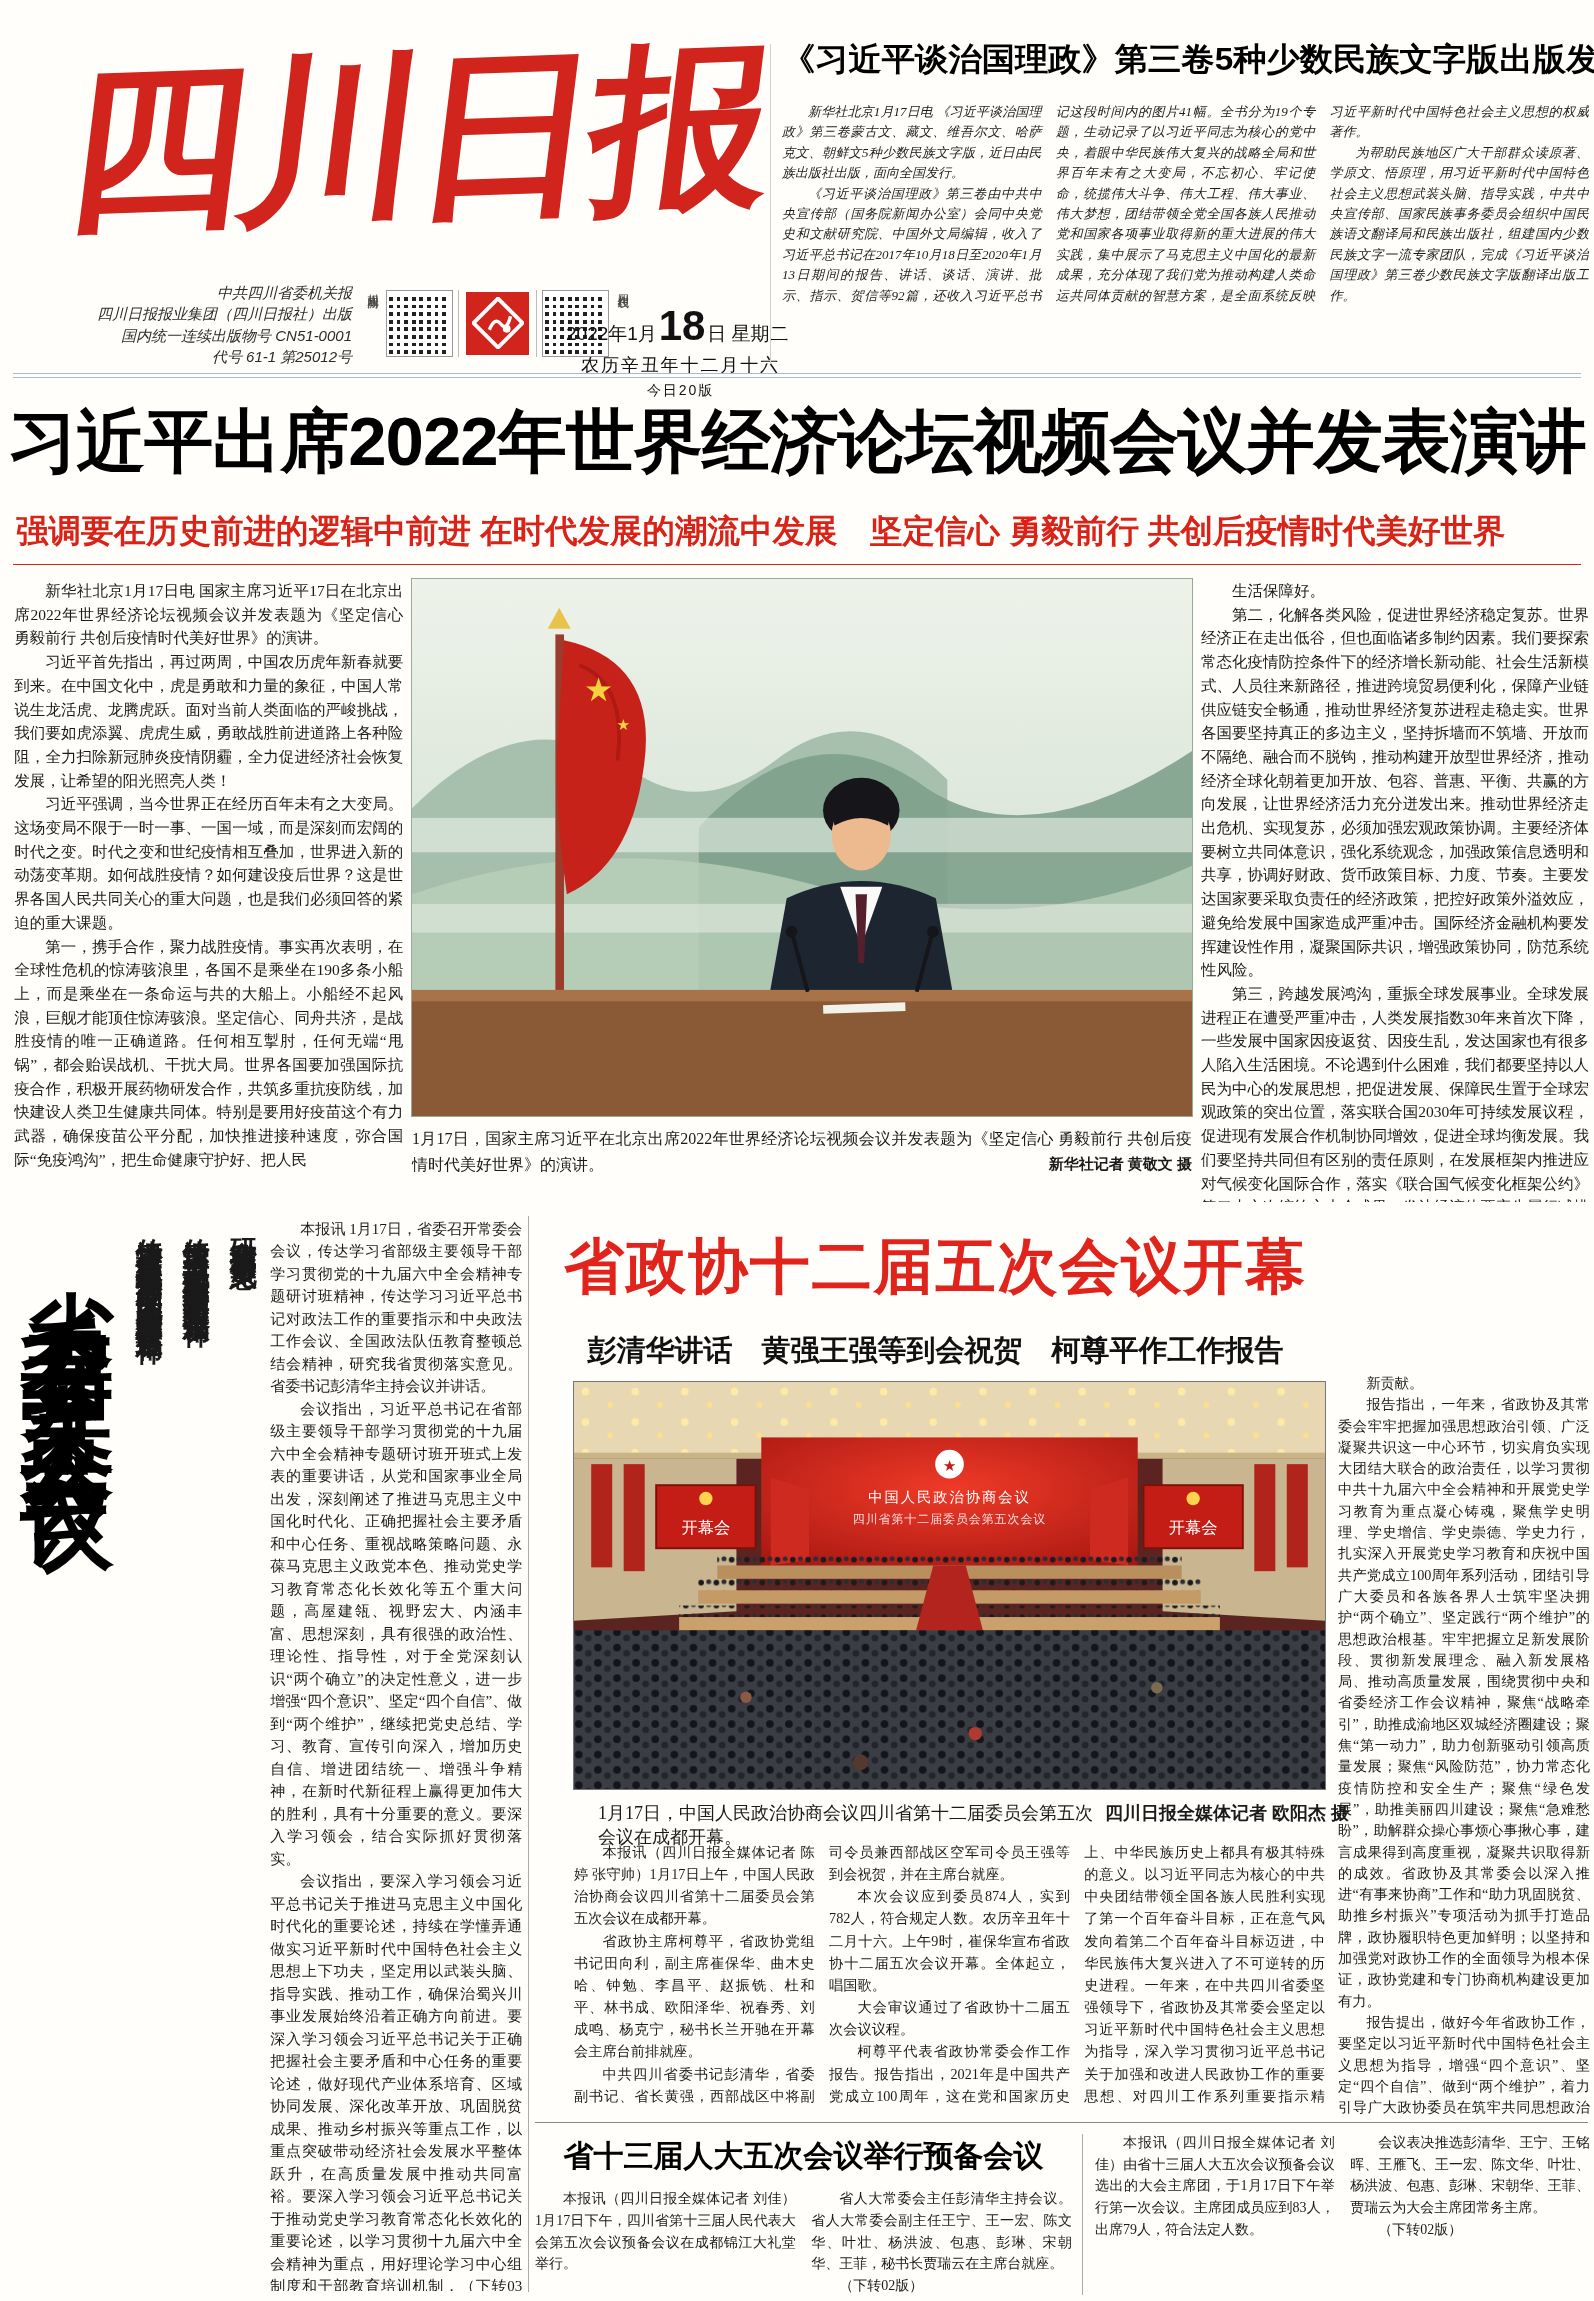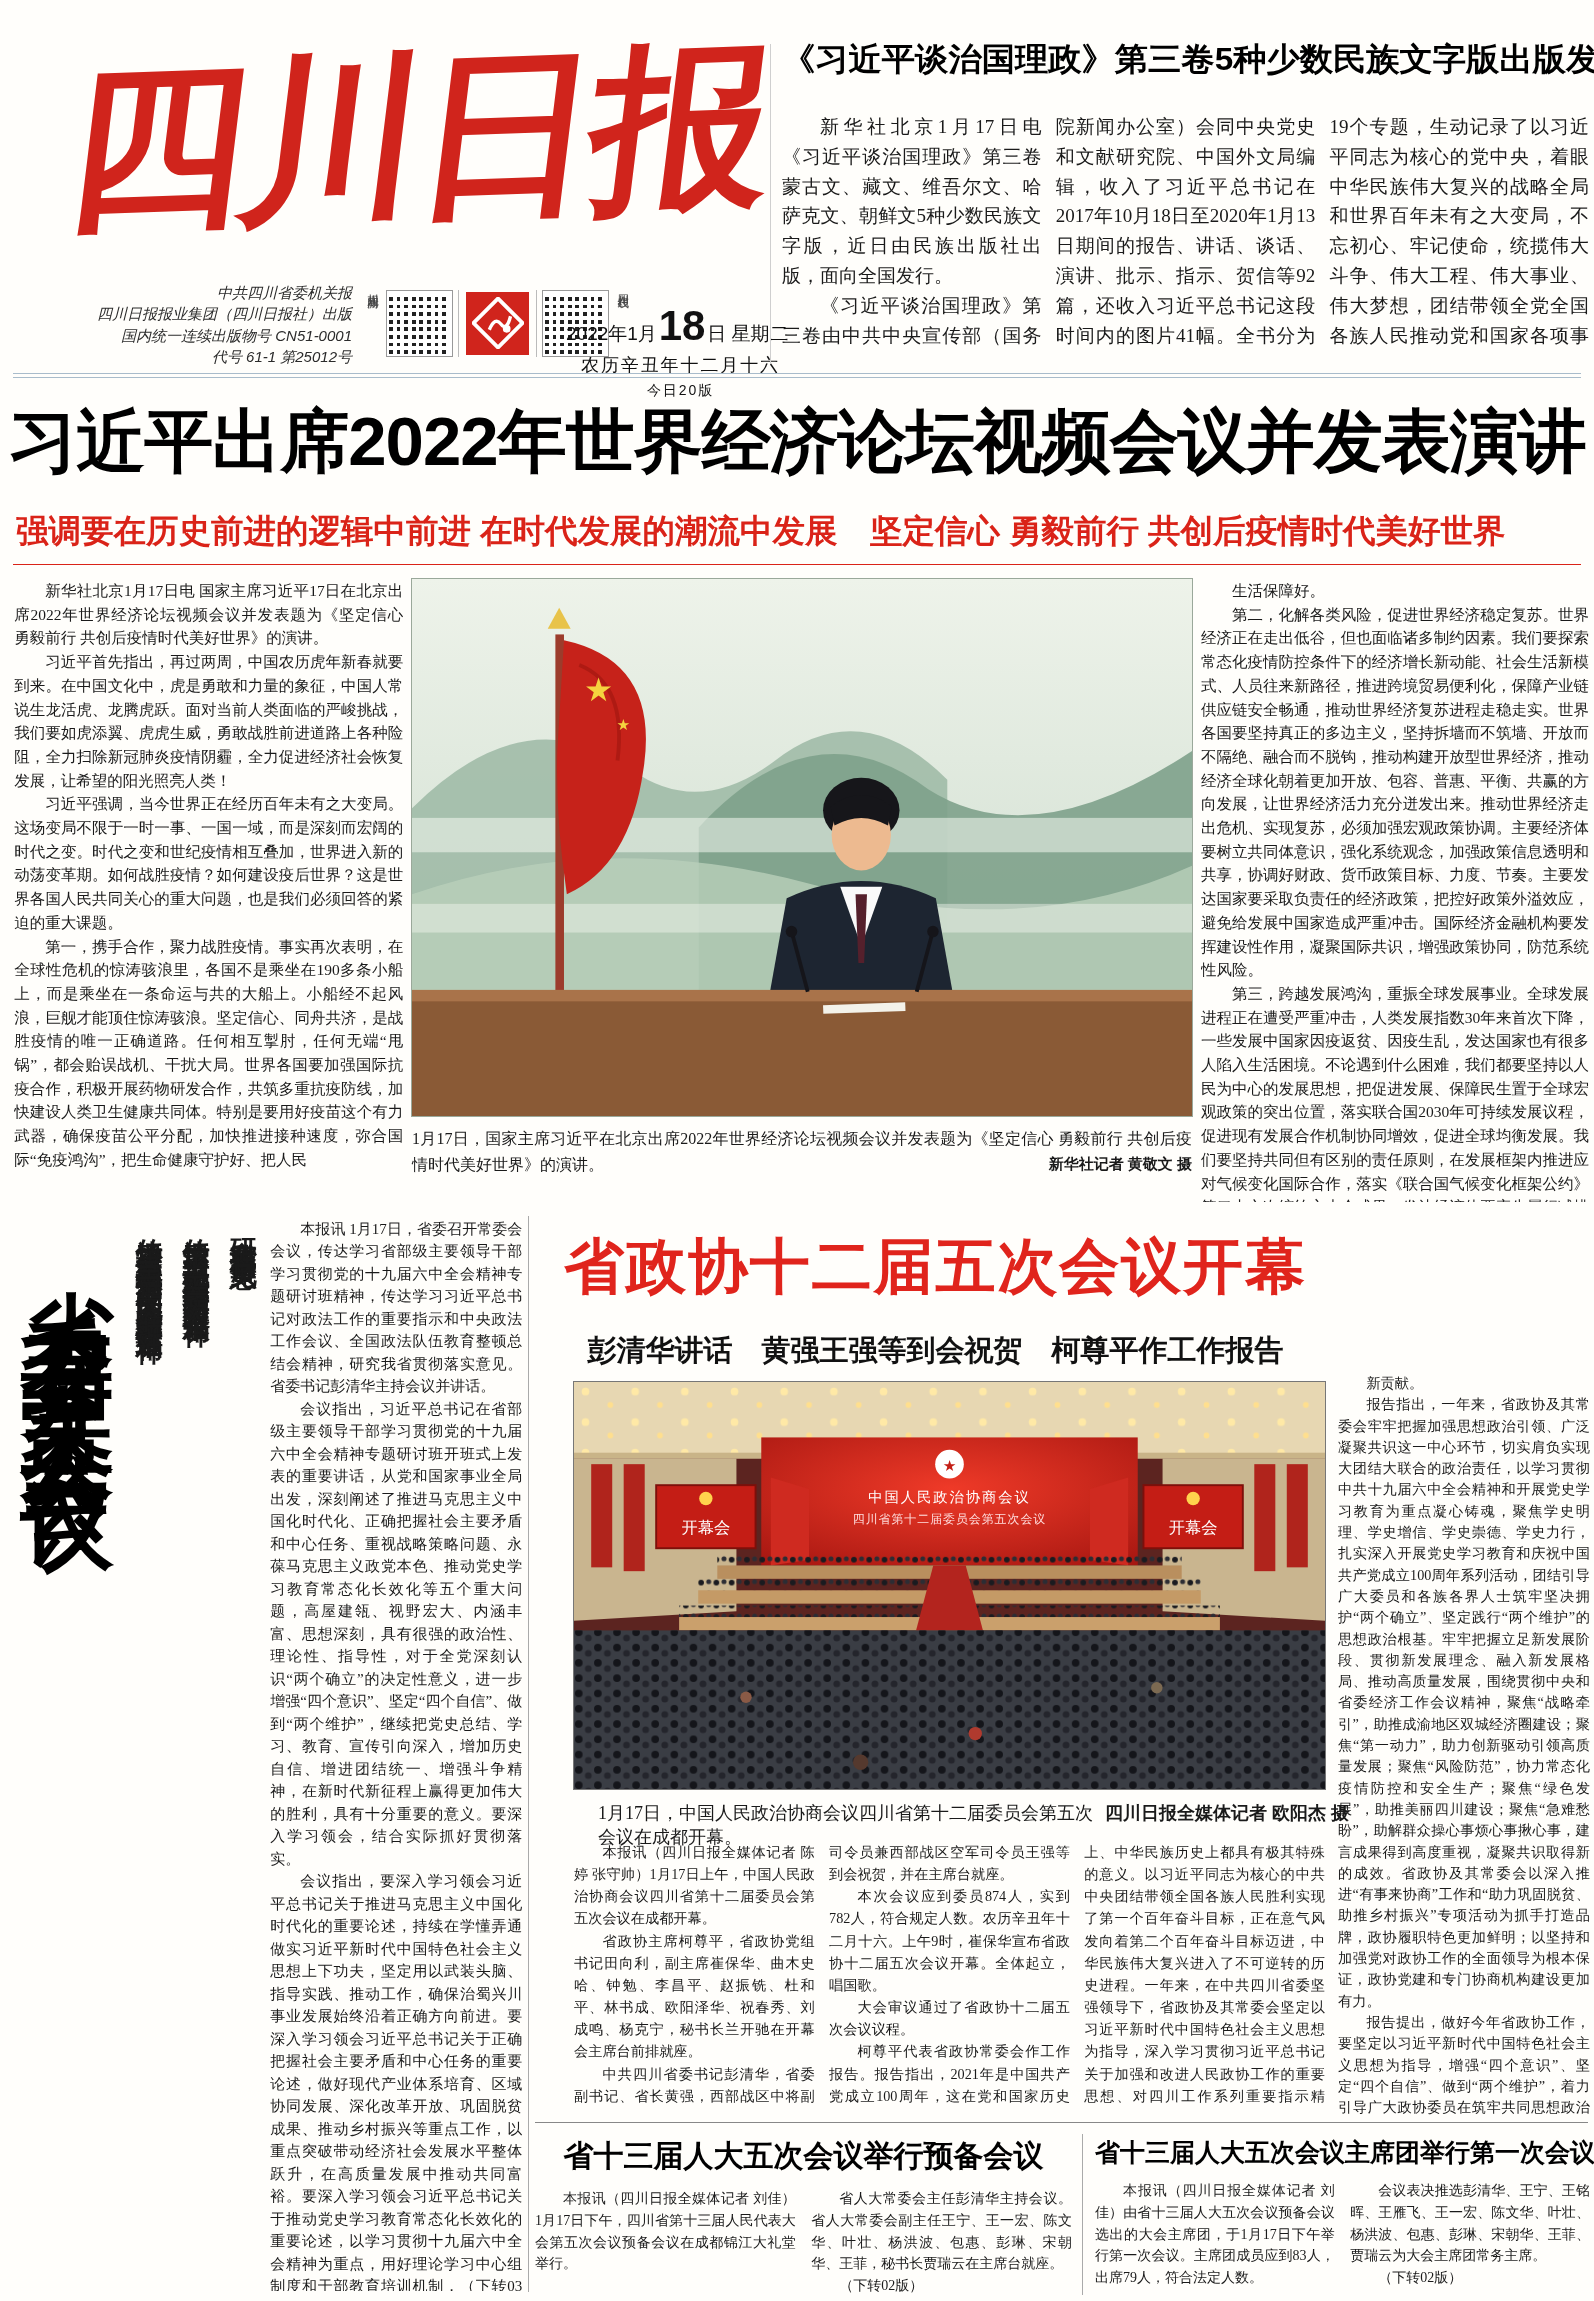--- a/index.html
+++ b/index.html
@@ -25,22 +25,22 @@
   #date-day{font-size:42px;font-weight:900;line-height:1;margin:0 1.9px;font-family:"Liberation Sans",sans-serif;}
   #date-line2{font-size:18px;letter-spacing:1.9px;margin-top:5.7px;text-align:center;}
   #date-line3{font-size:14px;margin-top:5.7px;text-align:center;letter-spacing:1.9px;}
   #header-rule{position:absolute;left:13.4px;right:13.4px;top:373px;height:2.9px;
     border-top:1.9px solid #a9bccb;border-bottom:1px solid #a9bccb;}
   #header-vsep{position:absolute;left:770px;top:44px;height:320px;width:1px;background:#cfcfcf;}
   
   #top-article{position:absolute;left:782px;top:38px;width:807px;}
   #top-article-headline{font-family:"Liberation Sans",sans-serif;font-weight:900;font-size:32px;
     white-space:nowrap;letter-spacing:0;color:#000;transform:scaleX(1.04);transform-origin:left;}
-  #top-article-body{margin-top:30px;height:260px;column-count:3;column-gap:14.3px;
-    font-size:19px;line-height:1.57;text-align:justify;overflow:hidden;}
+  #top-article-body{margin-top:20px;height:260px;column-count:3;column-gap:14.3px;
+    font-size:13px;line-height:1.57;text-align:justify;overflow:hidden;font-style:italic;}
   .body p{margin:0;text-indent:2em;}
   
   #lead-headline{position:absolute;left:0;top:396px;width:100%;text-align:center;
     font-family:"Liberation Sans",sans-serif;font-weight:900;font-size:69px;letter-spacing:-1px;color:#000;}
   #lead-subhead{position:absolute;left:16px;top:510px;width:100%;text-align:left;
     font-family:"Liberation Sans",sans-serif;font-weight:700;font-size:32.5px;color:#da2318;}
   #lead-redrule{position:absolute;left:13.4px;right:13.4px;top:564px;height:0;border-top:1.9px solid #da2318;}
   .lead-col{position:absolute;top:579px;width:389px;height:623px;overflow:hidden;
     font-size:15.5px;line-height:1.53;text-align:justify;}
   #lead-col-left{left:14.3px;}
@@ -292,21 +292,20 @@
     <div class="body">
         <p>本报讯（四川日报全媒体记者 刘佳）1月17日下午，四川省第十三届人民代表大会第五次会议预备会议在成都锦江大礼堂举行。</p>
         <p>省人大常委会主任彭清华主持会议。省人大常委会副主任王宁、王一宏、陈文华、叶壮、杨洪波、包惠、彭琳、宋朝华、王菲，秘书长贾瑞云在主席台就座。</p>
         <p>（下转02版）</p>
       </div>
   </div>
 
   <div id="vrule-briefs"></div>
 
   <div id="brief2" class="brief">
-    <h3>省十三届人大五次会议主席团举行第一次会议</h3>
     <div class="body">
         <p>本报讯（四川日报全媒体记者 刘佳）由省十三届人大五次会议预备会议选出的大会主席团，于1月17日下午举行第一次会议。主席团成员应到83人，出席79人，符合法定人数。</p>
         <p>会议表决推选彭清华、王宁、王铭晖、王雁飞、王一宏、陈文华、叶壮、杨洪波、包惠、彭琳、宋朝华、王菲、贾瑞云为大会主席团常务主席。</p>
         <p>（下转02版）</p>
       </div>
   </div>
 
 </div>
 
 

